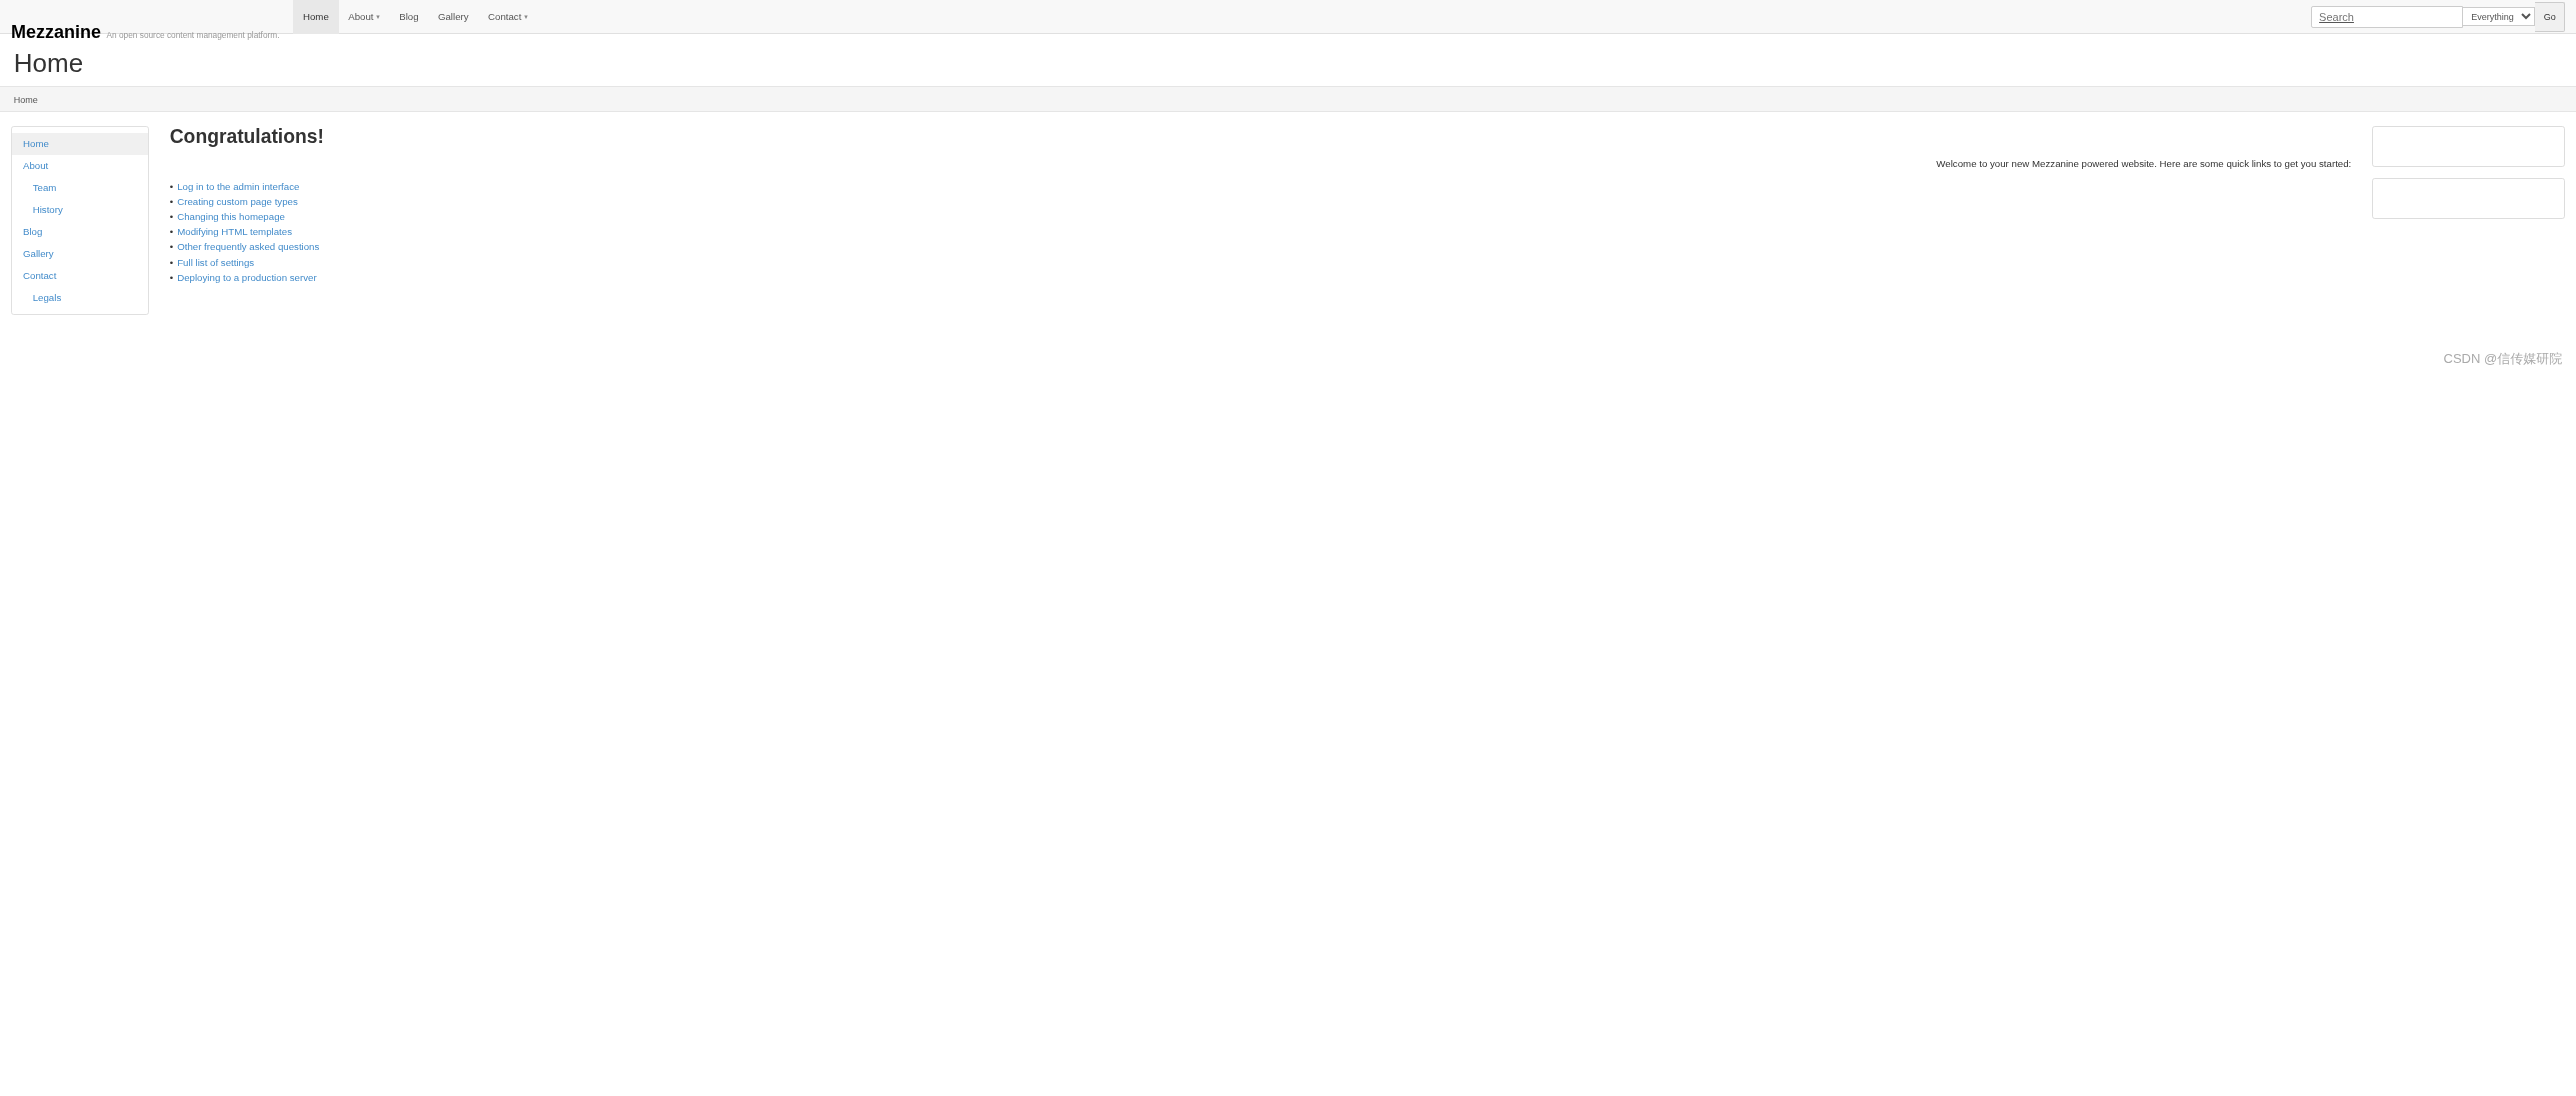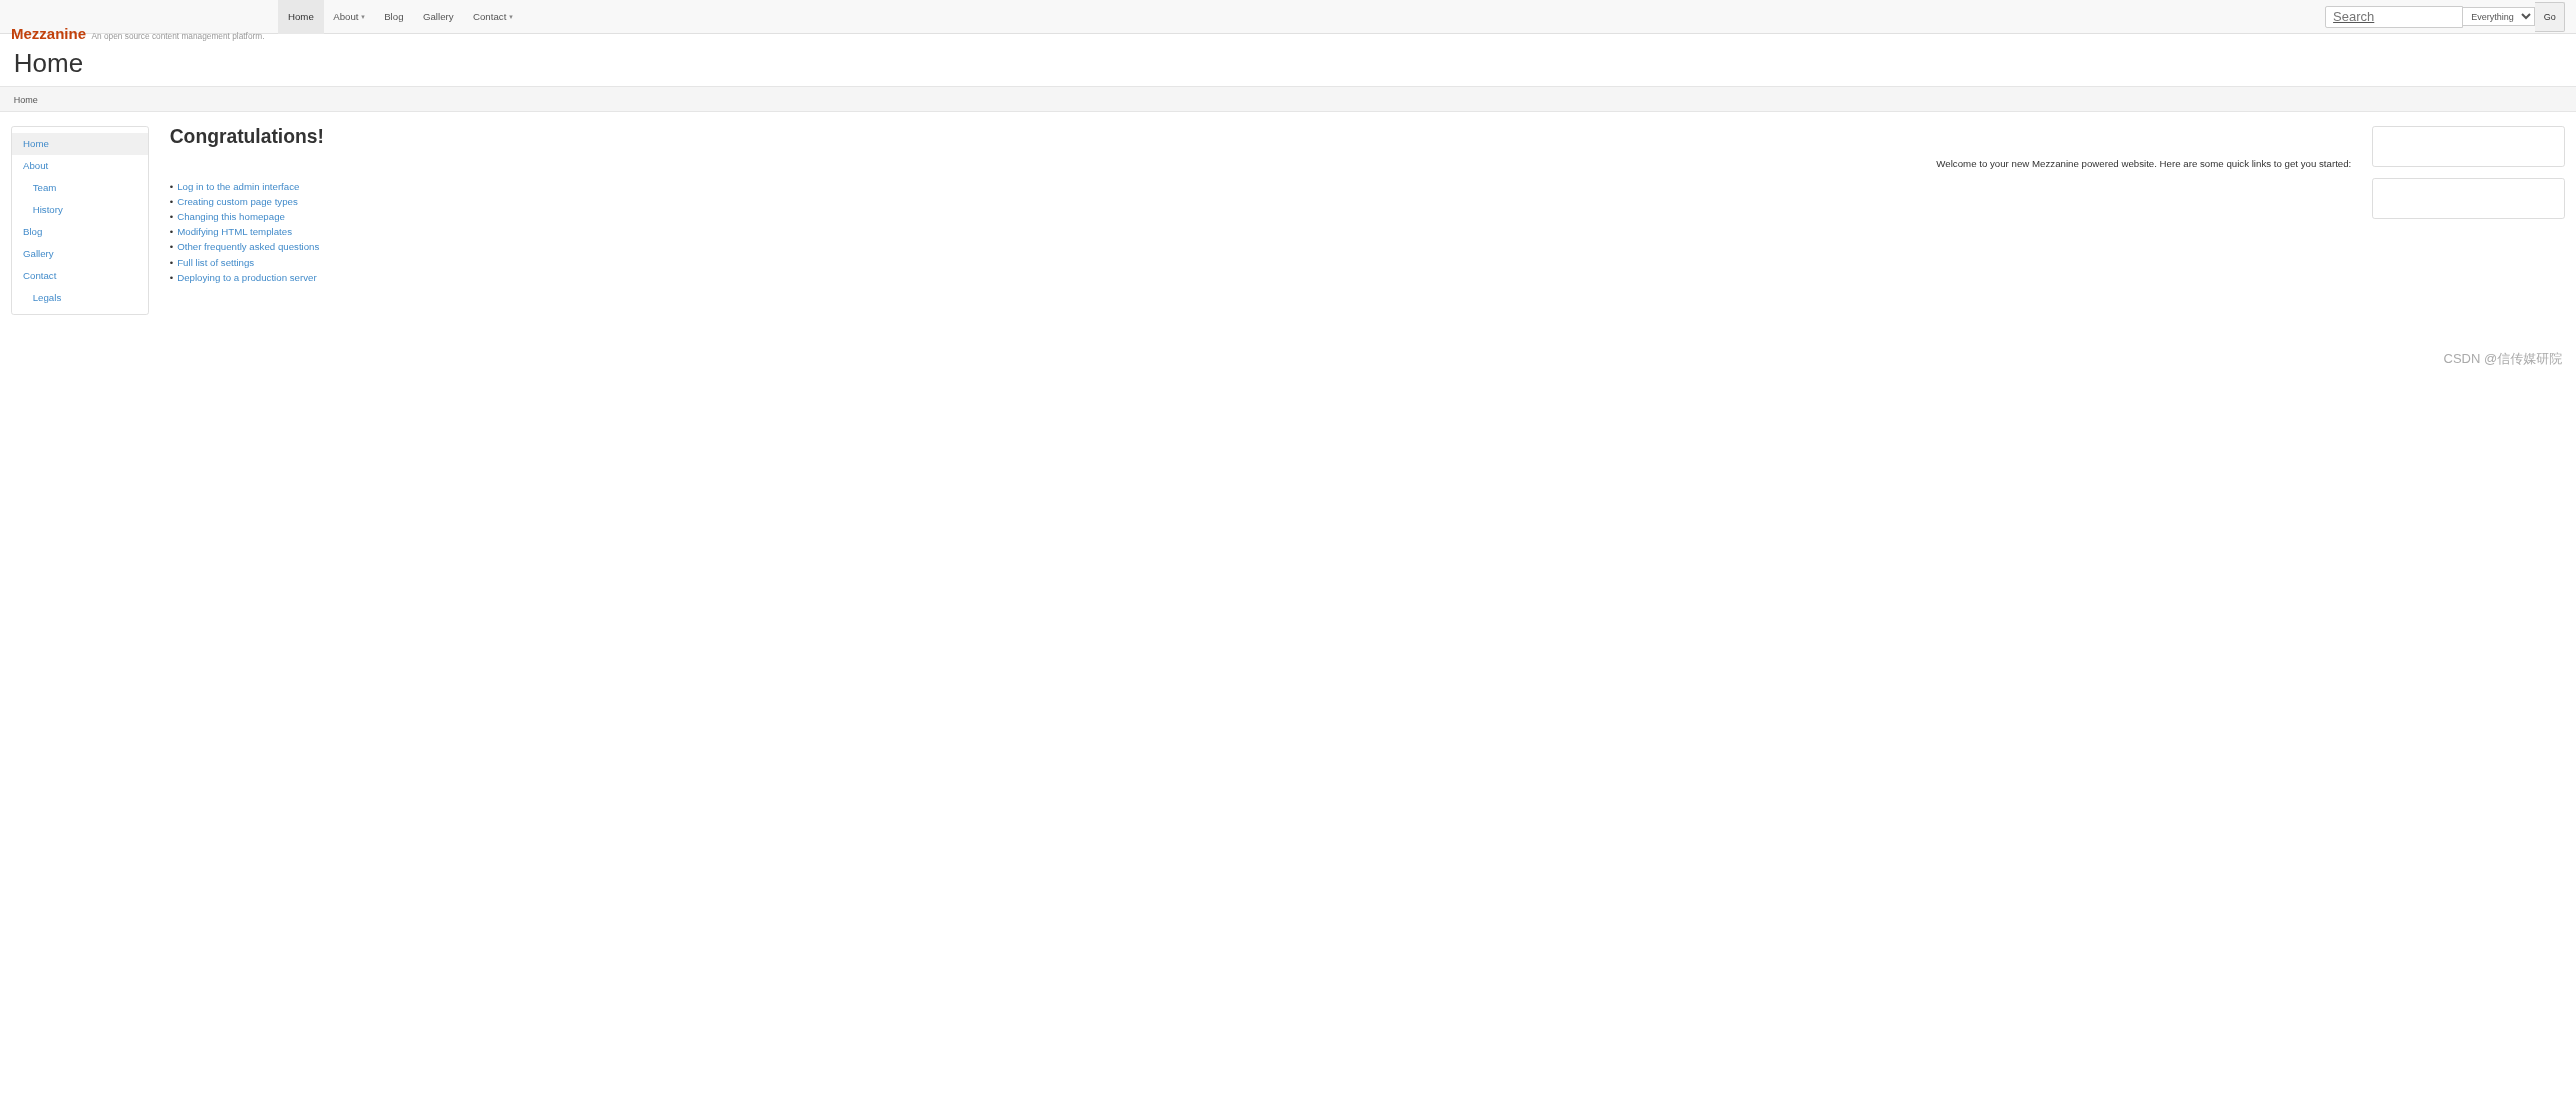--- a/index.html
+++ b/index.html
@@ -28,23 +28,23 @@
 
     .navbar-brand {
       display: flex;
       align-items: baseline;
       gap: 5.5px;
       margin-right: 13.8px;
       text-decoration: none;
     }
 
     .navbar-brand-name {
-      font-size: 15px;
+      font-size: 18px;
       font-weight: bold;
-      color: #c2410c;
+      color: #000000;
     }
 
     .navbar-brand-tagline {
       font-size: 8.3px;
       color: #999;
       margin-top: 40px;
     }
 
     .navbar-nav {
       display: flex;
@@ -84,23 +84,23 @@
     .navbar-search {
       display: flex;
       align-items: center;
       margin-left: auto;
       gap: 0;
     }
 
     .navbar-search-input {
       border: 0.7px solid #ccc;
       padding: 3.4px 6.9px;
-      font-size: 13px;
+      font-size: 11px;
       height: 22px;
-      width: 138px;
+      width: 152px;
       outline: none;
       border-radius: 2.1px 0 0 2.1px;
       color: #555;
       text-decoration: underline;
     }
 
     .navbar-search-select {
       border: 0.7px solid #ccc;
       border-left: none;
       padding: 3.4px 4.1px;

